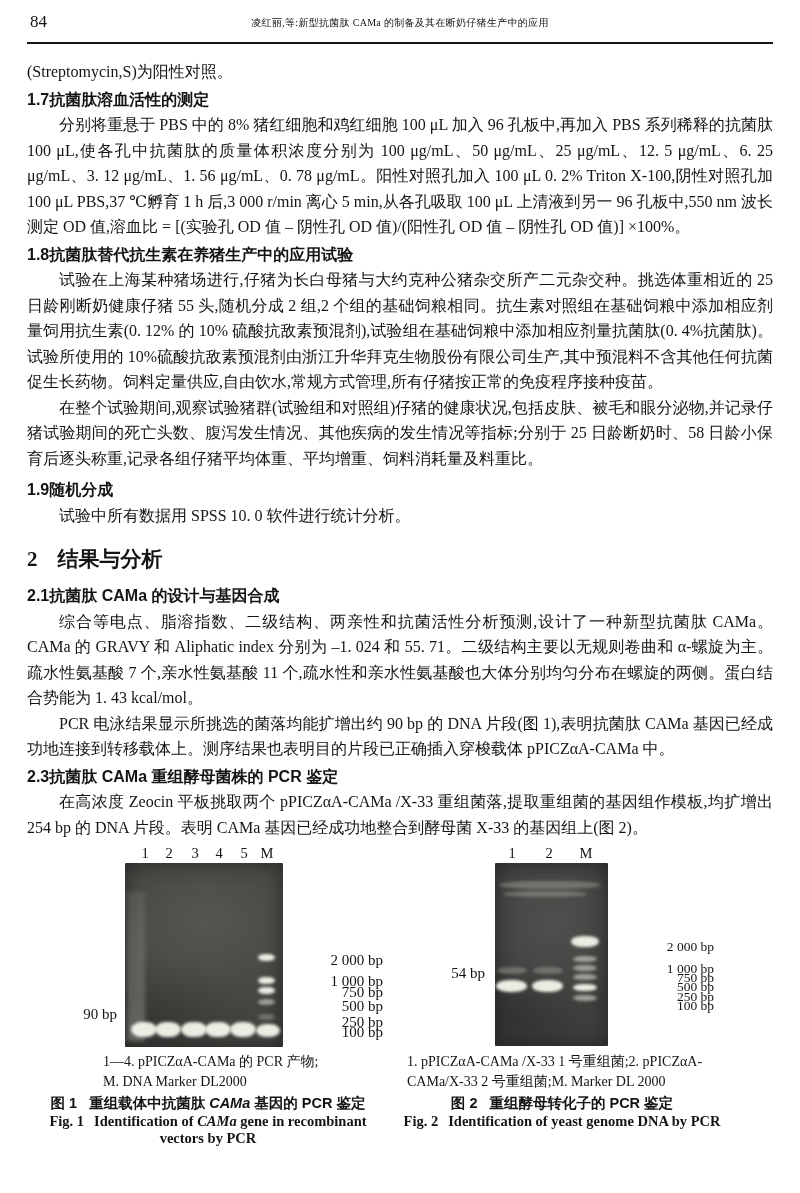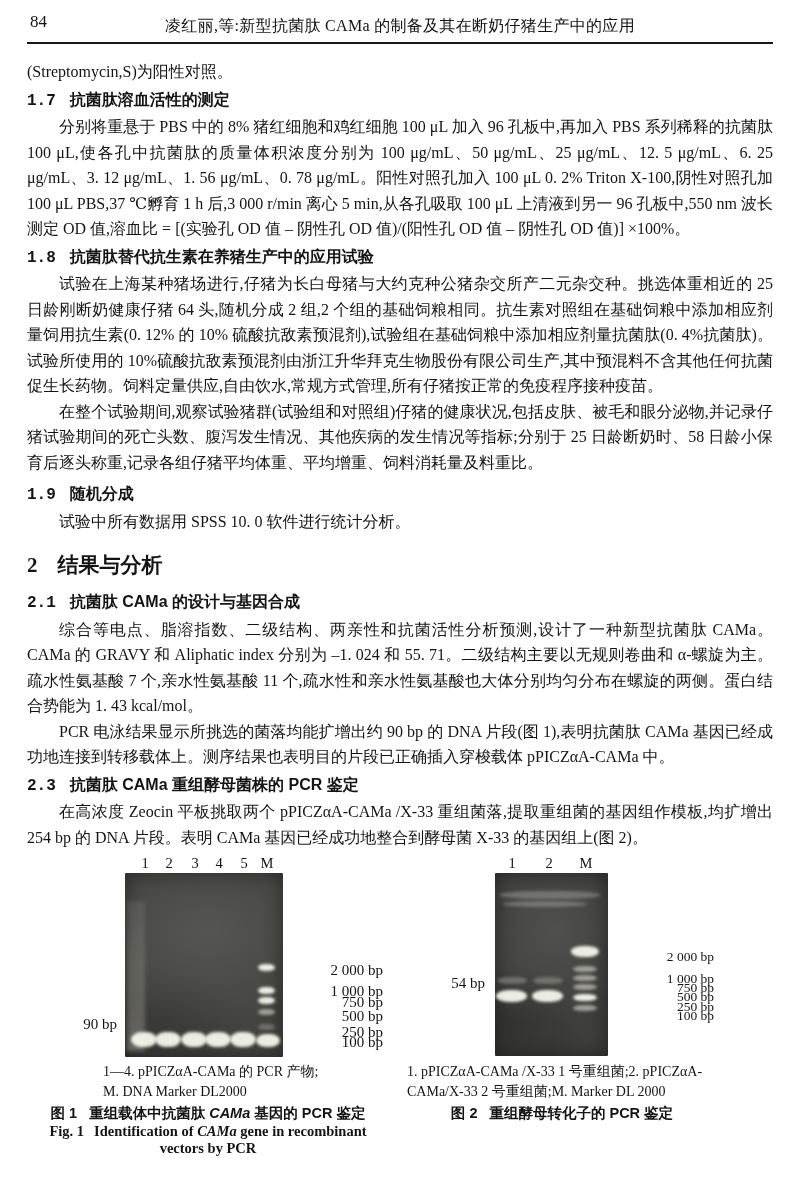--- a/index.html
+++ b/index.html
@@ -5,29 +5,29 @@
   html,body{margin:0;padding:0;}
   body{
     width:800px;height:1193px;overflow:hidden;background:#ffffff;color:#141414;
     font-family:"Liberation Serif","DejaVu Serif",serif;
     -webkit-font-smoothing:antialiased;
   }
   .page{width:800px;height:1193px;position:relative;box-sizing:border-box;padding:10px 27px 0 27px;}
   
   .pg-header{position:relative;height:28px;}
   .pagenum{position:absolute;left:3px;top:2px;font-size:17px;}
-  .running-title{text-align:center;font-size:16px;padding-top:6px;letter-spacing:.3px;}
+  .running-title{text-align:center;font-size:10px;padding-top:6px;letter-spacing:.3px;}
   .header-rule{border-top:2.2px solid #161616;margin-top:4px;height:0;}
   
   main{display:block;}
   p.lead{margin:15px 0 0 0;font-size:16px;line-height:25.5px;}
   p.para{margin:0;font-size:16px;line-height:25.5px;text-align:justify;text-indent:2em;}
   h3.sec{margin:2px 0 0 0;font-size:16px;line-height:25.5px;font-weight:bold;
          font-family:"Liberation Sans","DejaVu Sans",sans-serif;}
-  h3.sec .num{margin-right:14px;font-family:Liberation Mono, monospace;}
+  h3.sec .num{font-family:Liberation Sans, sans-serif;}
   h3.mt6{margin-top:6px;}
   h2.chapter{margin:16px 0 9px 0;font-size:21px;line-height:30px;font-weight:bold;
              font-family:"Liberation Sans","DejaVu Sans",sans-serif;}
   h2.chapter .num{margin-right:20px;font-family:"Liberation Serif","DejaVu Serif",serif;}
   
   .figures-row{display:flex;margin-top:5px;}
   .figcol{position:relative;}
   .figcol1{width:362px;}
   .figcol2{width:346px;margin-left:26px;}
   .gel-assembly{display:flex;align-items:flex-start;}
@@ -85,21 +85,21 @@
     <p class="lead">(Streptomycin,S)为阳性对照。</p>
 
     <h3 class="sec">
       <span class="num">1.7</span><span>抗菌肽溶血活性的测定</span>
     </h3>
     <p class="para">分别将重悬于 PBS 中的 8% 猪红细胞和鸡红细胞 100 μL 加入 96 孔板中,再加入 PBS 系列稀释的抗菌肽 100 μL,使各孔中抗菌肽的质量体积浓度分别为 100 μg/mL、50 μg/mL、25 μg/mL、12. 5 μg/mL、6. 25 μg/mL、3. 12 μg/mL、1. 56 μg/mL、0. 78 μg/mL。阳性对照孔加入 100 μL 0. 2% Triton X-100,阴性对照孔加 100 μL PBS,37 ℃孵育 1 h 后,3 000 r/min 离心 5 min,从各孔吸取 100 μL 上清液到另一 96 孔板中,550 nm 波长测定 OD 值,溶血比 = [(实验孔 OD 值 – 阴性孔 OD 值)/(阳性孔 OD 值 – 阴性孔 OD 值)] ×100%。</p>
 
     <h3 class="sec">
       <span class="num">1.8</span><span>抗菌肽替代抗生素在养猪生产中的应用试验</span>
     </h3>
-    <p class="para">试验在上海某种猪场进行,仔猪为长白母猪与大约克种公猪杂交所产二元杂交种。挑选体重相近的 25 日龄刚断奶健康仔猪 64 头,随机分成 2 组,2 个组的基础饲粮相同。抗生素对照组在基础饲粮中添加相应剂量饲用抗生素(0. 12% 的 10% 硫酸抗敌素预混剂),试验组在基础饲粮中添加相应剂量抗菌肽(0. 4%抗菌肽)。试验所使用的 10%硫酸抗敌素预混剂由浙江升华拜克生物股份有限公司生产,其中预混料不含其他任何抗菌促生长药物。饲料定量供应,自由饮水,常规方式管理,所有仔猪按正常的免疫程序接种疫苗。</p>
+    <p class="para">试验在上海某种猪场进行,仔猪为长白母猪与大约克种公猪杂交所产二元杂交种。挑选体重相近的 25 日龄刚断奶健康仔猪 55 头,随机分成 2 组,2 个组的基础饲粮相同。抗生素对照组在基础饲粮中添加相应剂量饲用抗生素(0. 12% 的 10% 硫酸抗敌素预混剂),试验组在基础饲粮中添加相应剂量抗菌肽(0. 4%抗菌肽)。试验所使用的 10%硫酸抗敌素预混剂由浙江升华拜克生物股份有限公司生产,其中预混料不含其他任何抗菌促生长药物。饲料定量供应,自由饮水,常规方式管理,所有仔猪按正常的免疫程序接种疫苗。</p>
     <p class="para">在整个试验期间,观察试验猪群(试验组和对照组)仔猪的健康状况,包括皮肤、被毛和眼分泌物,并记录仔猪试验期间的死亡头数、腹泻发生情况、其他疾病的发生情况等指标;分别于 25 日龄断奶时、58 日龄小保育后逐头称重,记录各组仔猪平均体重、平均增重、饲料消耗量及料重比。</p>
 
     <h3 class="sec mt6">
       <span class="num">1.9</span><span>随机分成</span>
     </h3>
     <p class="para">试验中所有数据用 SPSS 10. 0 软件进行统计分析。</p>
 
     <h2 class="chapter">
       <span class="num">2</span><span>结果与分析</span>
     </h2>
@@ -204,16 +204,19 @@
           <span style="top:153px">100 bp</span>
         </div>
       </div>
       <div class="legend">
         <div>1. pPICZαA-CAMa /X-33 1 号重组菌;2. pPICZαA-</div>
         <div>CAMa/X-33 2 号重组菌;M. Marker DL 2000</div>
       </div>
       <figcaption class="cap-zh">
         <span class="figlabel">图 2</span><span>重组酵母转化子的 PCR 鉴定</span>
       </figcaption>
+      <div class="cap-en">
+        <span class="figlabel">Fig. 2</span><span>Identification of yeast genome DNA by PCR</span>
+      </div>
     </figure>
 
   </section>
 </div>
 
 </body></html>

